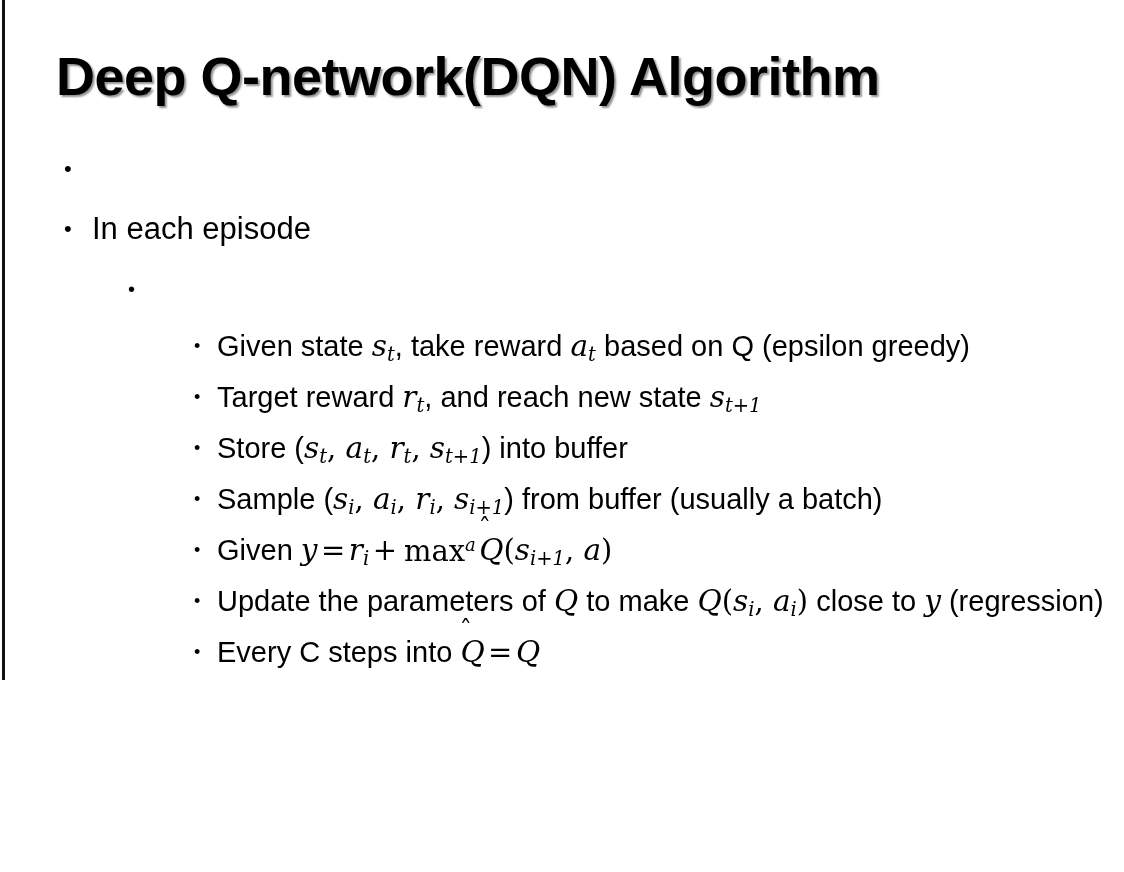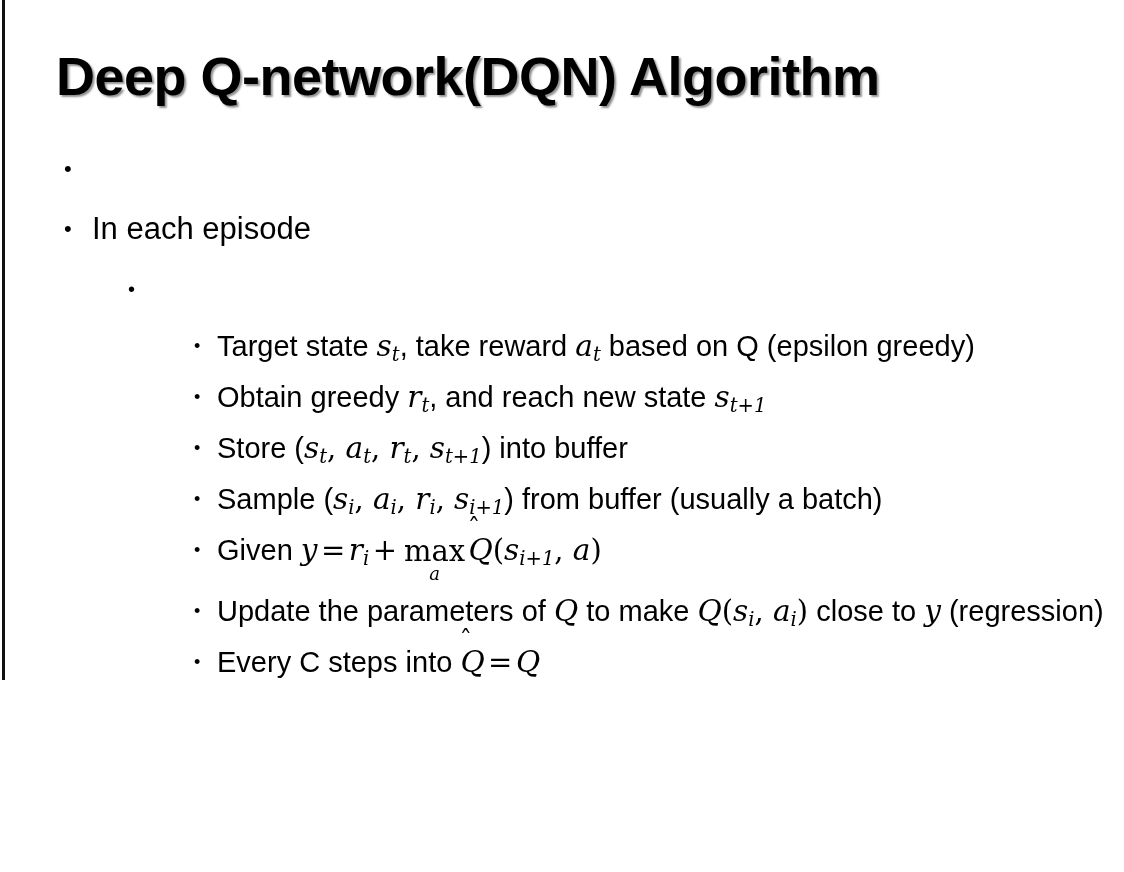--- a/index.html
+++ b/index.html
@@ -124,22 +124,22 @@
     top: -0.46em;
     transform: translateX(-50%);
     font-family: "DejaVu Serif", "Liberation Serif", serif;
     font-style: normal;
     font-size: 0.85em;
     line-height: 1;
   }
   
   .limitop {
     display: inline-flex;
-    flex-direction: column;
-    align-items: center;
+    flex-direction: row;
+    align-items: flex-start;
     vertical-align: baseline;
     line-height: 1;
     margin: 0 0.12em;
     position: relative;
     top: 0.04em;
   }
   .limitop .lim-main {
     font-family: "DejaVu Serif", "Liberation Serif", serif;
     font-style: normal;
     font-size: 1em;
@@ -170,26 +170,26 @@
       <span class="dot">•</span>
       <span class="btext">In each episode</span>
     </div>
 
     <div class="bullet-row lvl3">
       <span class="dot">•</span>
     </div>
 
     <div class="bullet-row lvl4">
       <span class="dot">•</span>
-      <span class="btext"><span>Target state </span><span class="m"><span>s</span><span class="msub">t</span></span><span>, take reward </span><span class="m"><span>a</span><span class="msub">t</span></span><span> based on Q (epsilon greedy)</span></span>
-    </div>
-
-    <div class="bullet-row lvl4">
-      <span class="dot">•</span>
-      <span class="btext"><span>Obtain greedy </span><span class="m"><span>r</span><span class="msub">t</span></span><span>, and reach new state </span><span class="m"><span>s</span><span class="msub">t+1</span></span></span>
+      <span class="btext"><span>Given state </span><span class="m"><span>s</span><span class="msub">t</span></span><span>, take reward </span><span class="m"><span>a</span><span class="msub">t</span></span><span> based on Q (epsilon greedy)</span></span>
+    </div>
+
+    <div class="bullet-row lvl4">
+      <span class="dot">•</span>
+      <span class="btext"><span>Target reward </span><span class="m"><span>r</span><span class="msub">t</span></span><span>, and reach new state </span><span class="m"><span>s</span><span class="msub">t+1</span></span></span>
     </div>
 
     <div class="bullet-row lvl4">
       <span class="dot">•</span>
       <span class="btext"><span>Store (</span><span class="m"><span>s</span><span class="msub">t</span></span><span class="mr">, </span><span class="m"><span>a</span><span class="msub">t</span></span><span class="mr">, </span><span class="m"><span>r</span><span class="msub">t</span></span><span class="mr">, </span><span class="m"><span>s</span><span class="msub">t+1</span></span><span>) into buffer</span></span>
     </div>
 
     <div class="bullet-row lvl4">
       <span class="dot">•</span>
       <span class="btext"><span>Sample (</span><span class="m"><span>s</span><span class="msub">i</span></span><span class="mr">, </span><span class="m"><span>a</span><span class="msub">i</span></span><span class="mr">, </span><span class="m"><span>r</span><span class="msub">i</span></span><span class="mr">, </span><span class="m"><span>s</span><span class="msub">i+1</span></span><span>) from buffer (usually a batch)</span></span>

